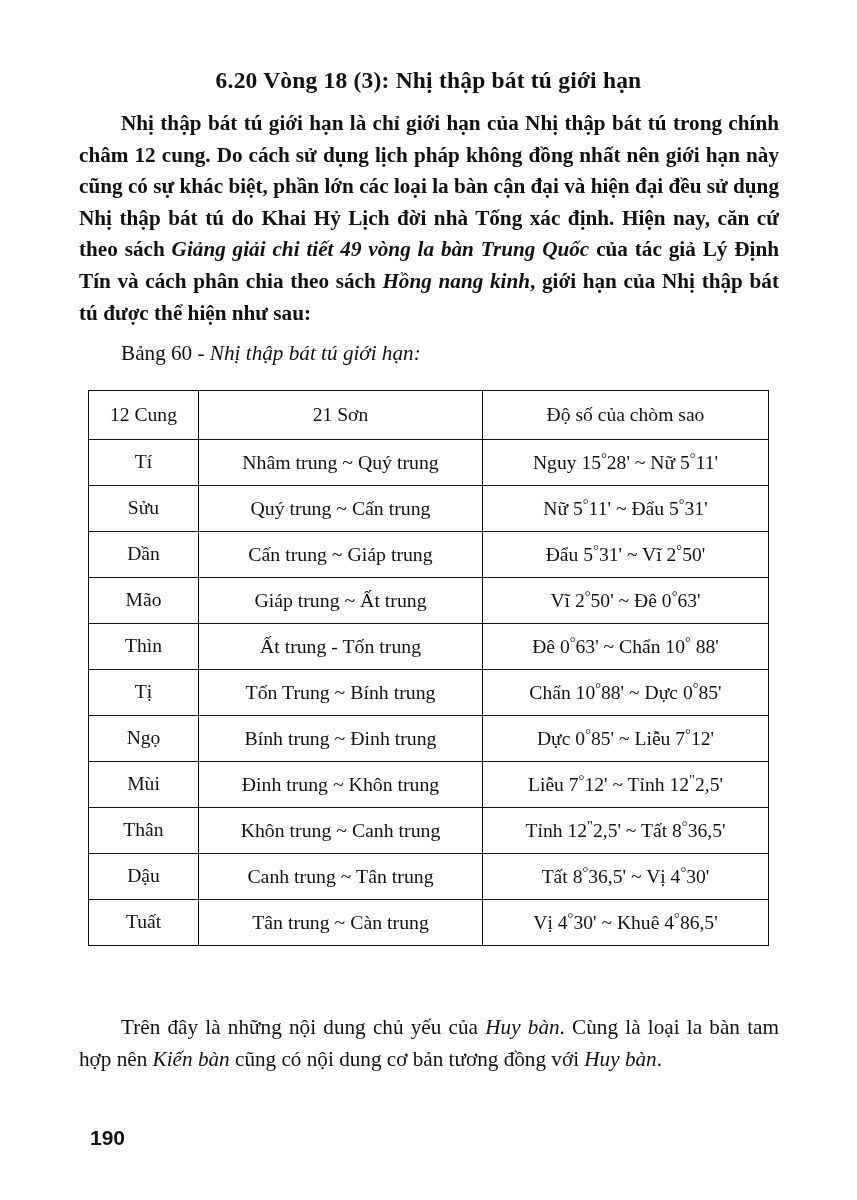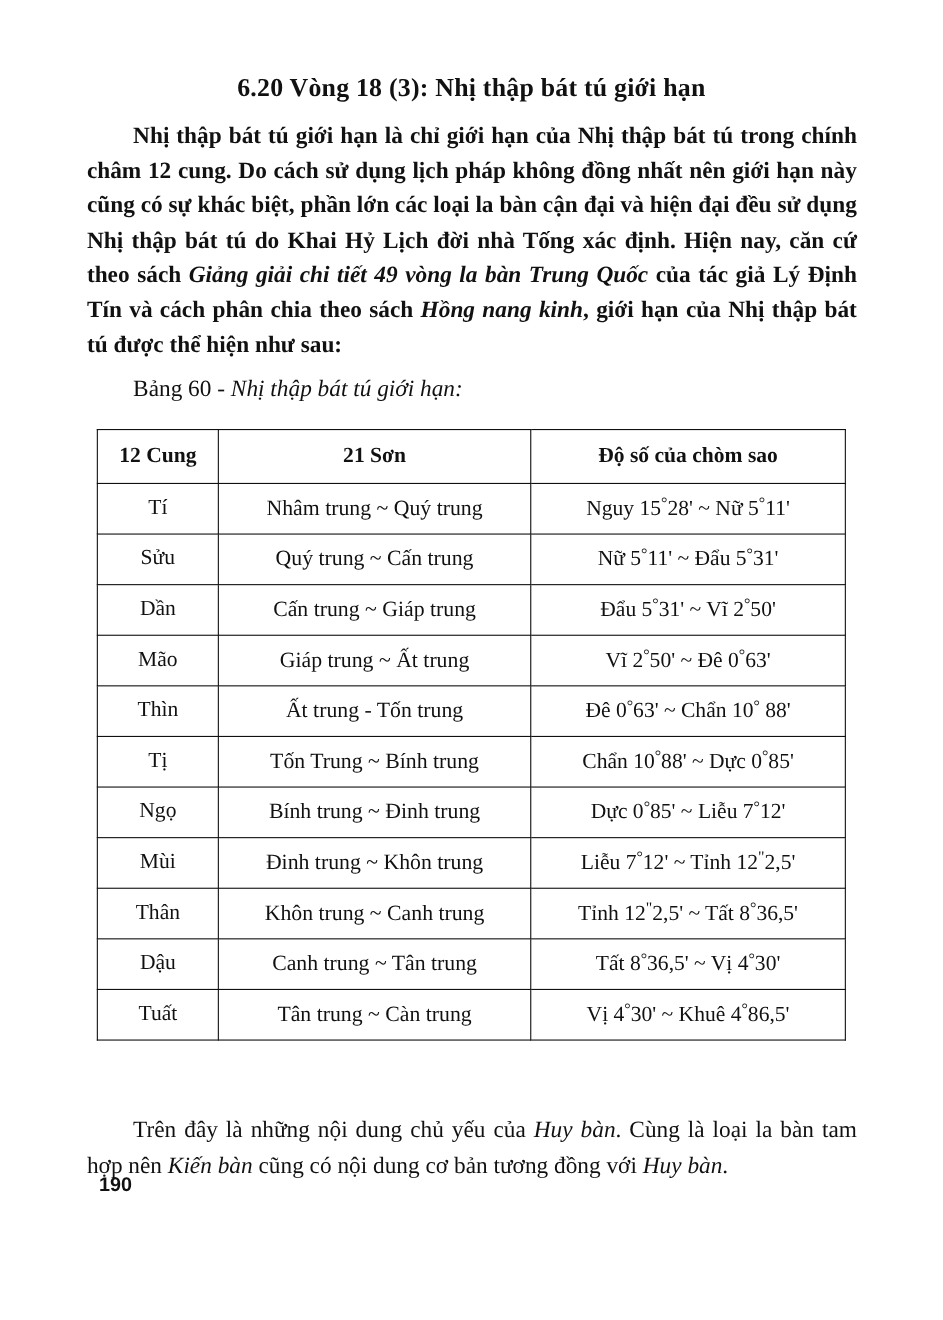--- a/index.html
+++ b/index.html
@@ -94,39 +94,39 @@
     text-align: center;
     vertical-align: middle;
     padding: 0 4px;
     height: 45px;
     font-size: 19.4px;
     line-height: 1.15;
     white-space: nowrap;
     overflow: hidden;
   }
   table.data thead th {
-    font-weight: bold;
+    font-weight: normal;
     font-size: 19.6px;
     height: 48px;
     text-align: center;
   }
   table.data td.col-cung { font-size: 19.6px; }
   table.data td.col-son  { font-size: 19.8px; }
   table.data td.col-do   { font-size: 19.6px; }
 
   
   .deg { font-size: .74em; vertical-align: 0.42em; }
 
   
   .page-number {
     position: absolute;
     left: 90px;
-    top: 1067px;
+    top: 1126px;
     font-family: "Liberation Sans", "DejaVu Sans", sans-serif;
-    font-size: 18px;
+    font-size: 21px;
     font-weight: bold;
     color: #111;
   }
 </style>
 </head>
 <body>
 
 <div class="page">
 
   <h1 class="section-heading">6.20 Vòng 18 (3): Nhị thập bát tú giới hạn</h1>

